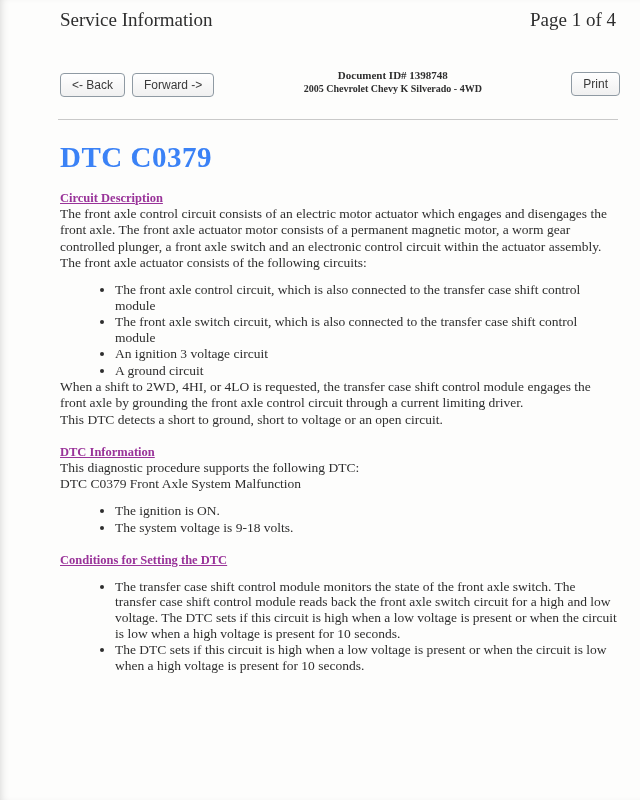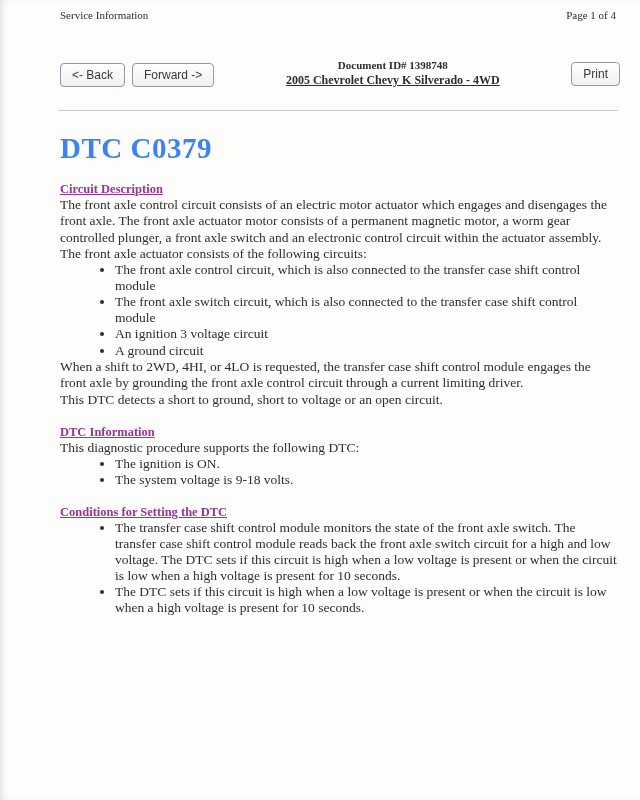--- a/index.html
+++ b/index.html
@@ -14,21 +14,21 @@
     background: var(--page_bg);
     font-family: "Liberation Serif", serif;
     color: var(--body_text);
     overflow: hidden;
     box-shadow: inset 6px 0 10px -6px rgba(0,0,0,0.18);
   }
   .top-header {
     display: flex;
     justify-content: space-between;
     padding: 9px 24px 0 60px;
-    font-size: 11px;
+    font-size: 19px;
   }
   .nav-bar {
     display: flex;
     align-items: flex-start;
     margin: 38px 20px 10px 60px;
   }
   .nav-left { display: flex; gap: 7px; padding-top: 4px; }
   button {
     font-family: "Liberation Sans", sans-serif;
     font-size: 12px;
@@ -39,21 +39,21 @@
     padding: 4px 11px;
     cursor: pointer;
   }
   .nav-center {
     flex: 1;
     text-align: center;
     font-weight: bold;
     padding: 0 8px;
   }
   .doc-id { font-size: 11px; }
-  .vehicle { font-size: 12px; margin-top: 2px; text-decoration: underline; }
+  .vehicle { font-size: 10px; margin-top: 2px; }
   .nav-right { padding-top: 3px; }
   hr.divider {
     border: none;
     border-top: 1px solid var(--rule);
     margin: 22px 22px 0 58px;
   }
   .content {
     padding: 0 22px 0 60px;
   }
   h1.doc-title {
@@ -69,20 +69,21 @@
     font-weight: bold;
     text-decoration: underline;
     margin: 17px 0 0 0;
     cursor: pointer;
   }
   .content p {
     font-size: 13.5px;
     line-height: 16.3px;
   }
   .content ul {
+    margin-top: 11px;
     padding-left: 55px;
   }
   .content li {
     font-size: 13.5px;
     line-height: 15.8px;
     margin-bottom: 0.5px;
   }
 </style>
 </head>
 <body>
@@ -121,20 +122,21 @@
       <li>The front axle control circuit, which is also connected to the transfer case shift control module</li>
       <li>The front axle switch circuit, which is also connected to the transfer case shift control module</li>
       <li>An ignition 3 voltage circuit</li>
       <li>A ground circuit</li>
     </ul>
     <p>When a shift to 2WD, 4HI, or 4LO is requested, the transfer case shift control module engages the front axle by grounding the front axle control circuit through a current limiting driver.</p>
     <p>This DTC detects a short to ground, short to voltage or an open circuit.</p>
 
     <h2 class="section-heading">DTC Information</h2>
     <p>This diagnostic procedure supports the following DTC:</p>
+    <p>DTC C0379 Front Axle System Malfunction</p>
 
     <ul>
       <li>The ignition is ON.</li>
       <li>The system voltage is 9-18 volts.</li>
     </ul>
 
     <h2 class="section-heading">Conditions for Setting the DTC</h2>
     <ul>
       <li>The transfer case shift control module monitors the state of the front axle switch. The transfer case shift control module reads back the front axle switch circuit for a high and low voltage. The DTC sets if this circuit is high when a low voltage is present or when the circuit is low when a high voltage is present for 10 seconds.</li>
       <li>The DTC sets if this circuit is high when a low voltage is present or when the circuit is low when a high voltage is present for 10 seconds.</li>

